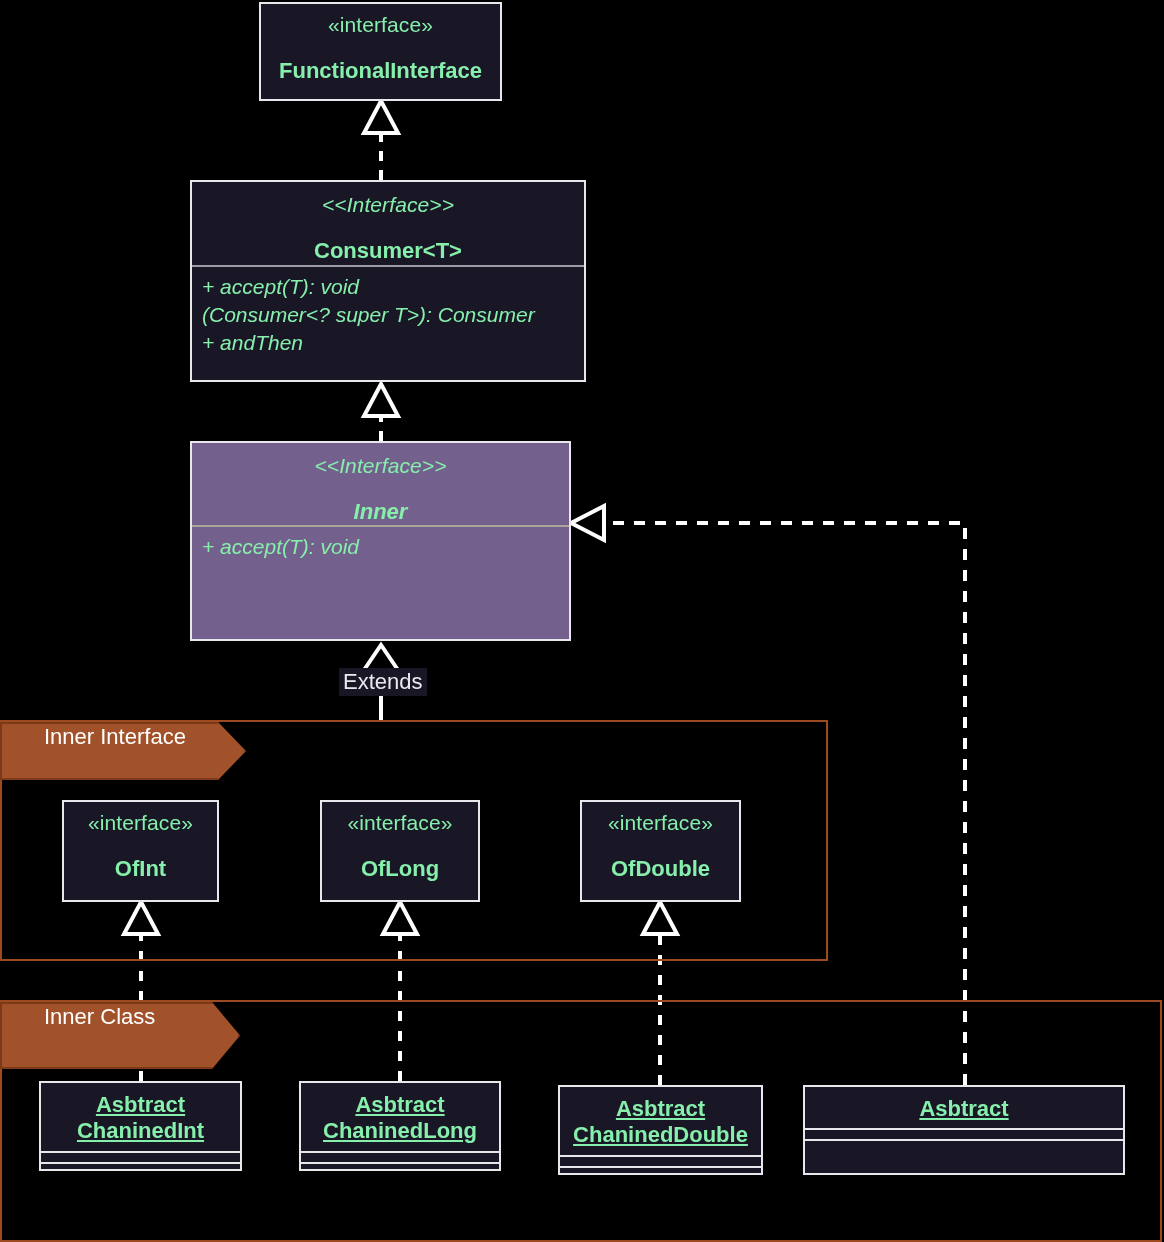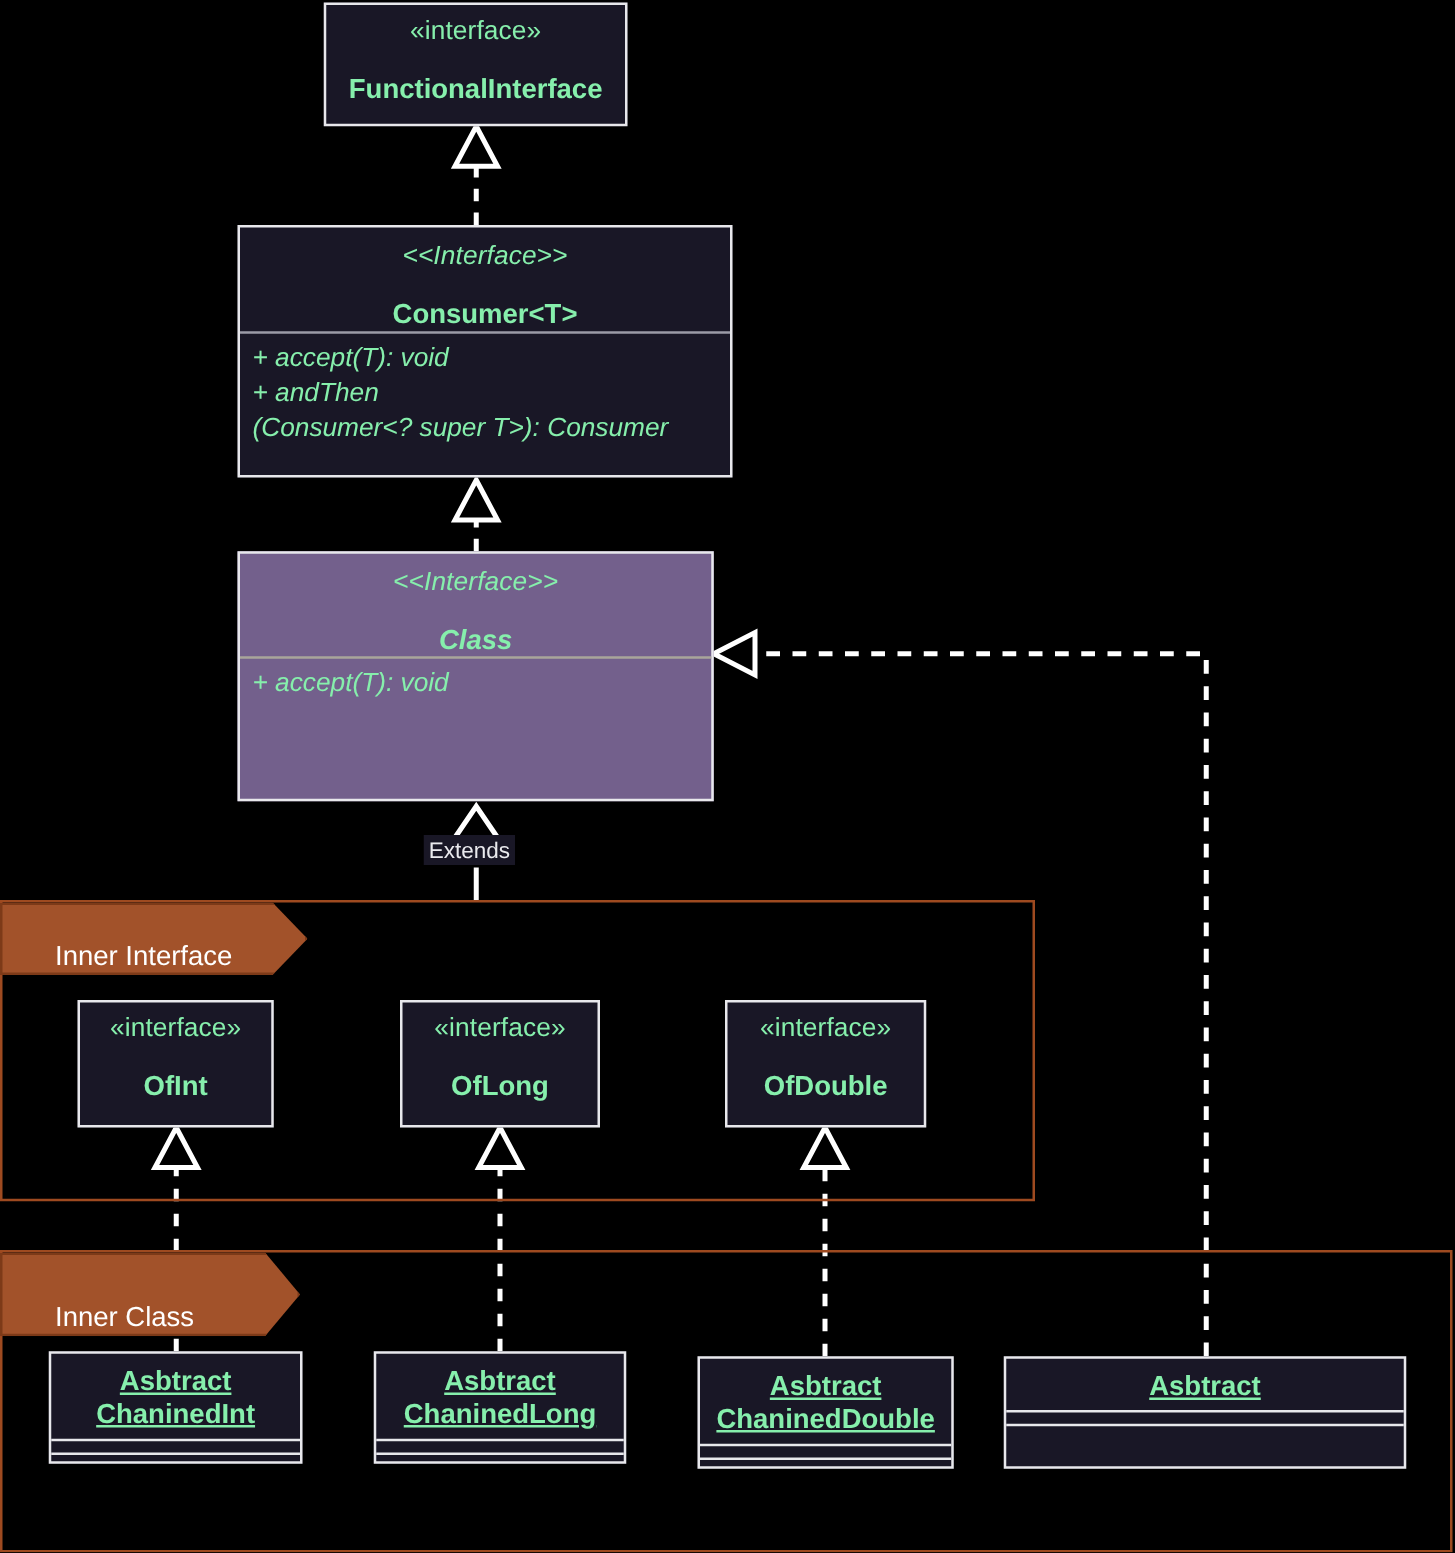--- a/index.html
+++ b/index.html
@@ -117,34 +117,34 @@
   #group-inner-interface { left: 0px; top: 720px;  width: 828px;  height: 241px; }
   #group-inner-class     { left: 0px; top: 1000px; width: 1162px; height: 242px; }
   .group-tab {
     position: absolute;
     box-sizing: border-box;
     background: #a2522a;
     border: 2px solid #7d3a18;
     color: #ffffff;
     font-size: 22px;
     display: flex;
-    align-items: flex-end;
+    align-items: flex-start;
     padding-left: 42px;
     z-index: 2;
     clip-path: polygon(0 0, calc(100% - 28px) 0, 100% 50%, calc(100% - 28px) 100%, 0 100%);
   }
   #tab-inner-interface { left: 0px; top: 722px;  width: 246px; height: 58px; }
   #tab-inner-class     { left: 0px; top: 1002px; width: 240px; height: 67px; }
 
   
   .edge-label {
     position: absolute;
     background: #191726;
     color: #eaeaee;
-    font-size: 18px;
+    font-size: 22px;
     line-height: 1;
     padding: 3px 4px;
     z-index: 4;
     white-space: nowrap;
   }
   #label-extends { left: 339px; top: 668px; }
 </style>
 </head>
 <body>
 
@@ -207,29 +207,29 @@
     </div>
   </div>
 
   <div class="uml-box has-body" id="box-consumer">
     <div class="uml-head">
       <span class="stereo">&lt;&lt;Interface&gt;&gt;</span>
       <span class="cls-name">Consumer&lt;T&gt;</span>
     </div>
     <div class="uml-body">
       <span class="member">+ accept(T): void</span>
+      <span class="member">(Consumer&lt;? super T&gt;): Consumer</span>
       <span class="member">+ andThen</span>
-      <span class="member">(Consumer&lt;? super T&gt;): Consumer</span>
     </div>
   </div>
 
   <div class="uml-box accent has-body" id="box-sink">
     <div class="uml-head">
       <span class="stereo">&lt;&lt;Interface&gt;&gt;</span>
-      <span class="cls-name italic">Class</span>
+      <span class="cls-name italic">Inner</span>
     </div>
     <div class="uml-body">
       <span class="member">+ accept(T): void</span>
     </div>
   </div>
 
   <div class="uml-box" id="box-ofint">
     <div class="uml-head">
       <span class="stereo guillemet">«interface»</span>
       <span class="cls-name">OfInt</span>

